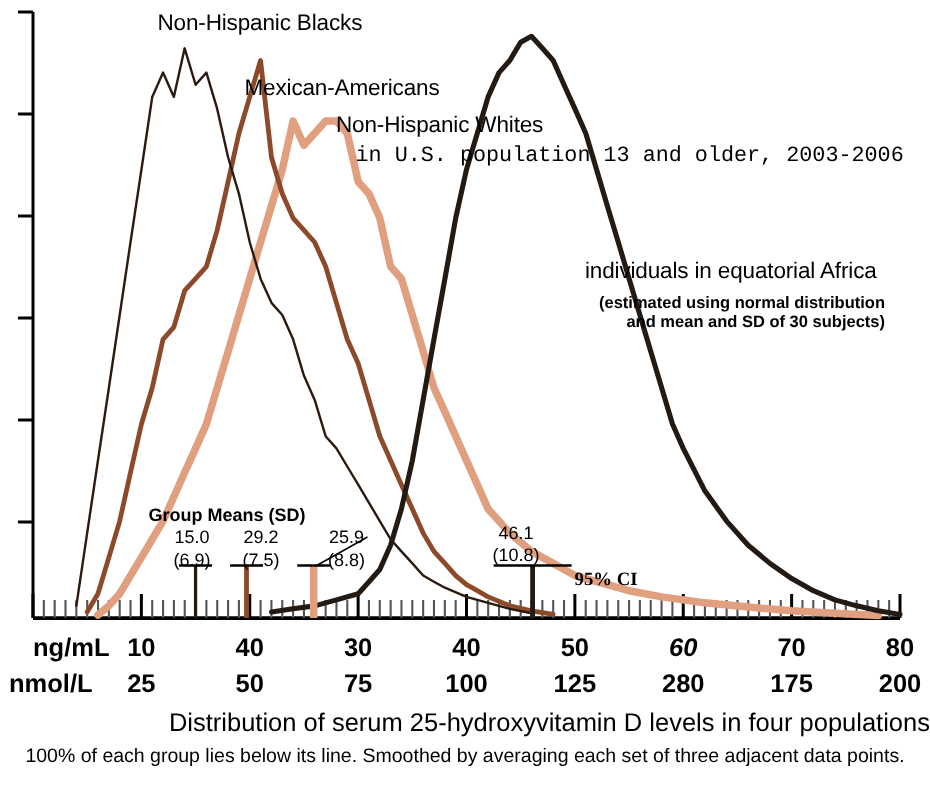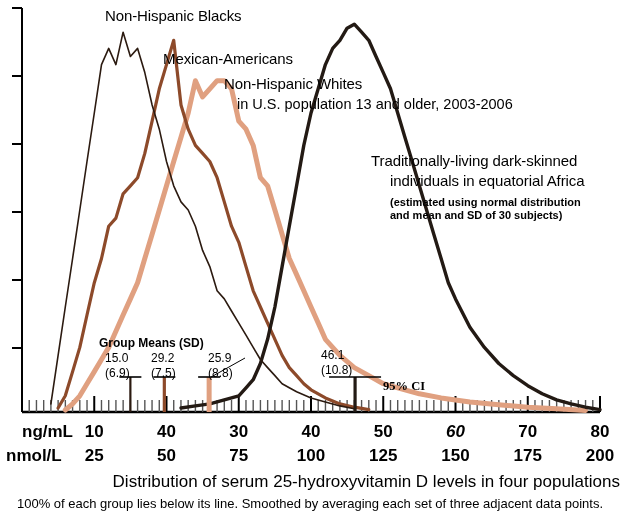--- a/index.html
+++ b/index.html
@@ -3,23 +3,23 @@
 <meta charset="utf-8">
 <style>
   html,body{margin:0;padding:0;background:#ffffff;}
   body{width:620px;height:529px;position:relative;overflow:hidden;
        font-family:"Liberation Sans",sans-serif;color:#000;}
   #chart-root{position:absolute;left:0;top:0;width:620px;height:428px;}
   svg{position:absolute;left:0;top:0;}
   .lbl{position:absolute;white-space:nowrap;}
   .series-label{font-size:15px;letter-spacing:-0.1px;}
   .sub-label{font-size:14.5px;}
-  .note-label{font-size:11px;font-weight:bold;text-align:left;line-height:1.15;}
+  .note-label{font-size:11px;font-weight:bold;text-align:right;line-height:1.15;}
   .gm-head{font-size:12px;font-weight:bold;}
-  .gm-val{font-size:12px;text-align:left;line-height:1.25;}
+  .gm-val{font-size:12px;text-align:center;line-height:1.25;}
   .ci-label{font-size:12.5px;font-weight:bold;font-family:"Liberation Serif",serif;}
   .axis-unit{font-size:17px;font-weight:bold;}
   .axis-tick-lbl{font-size:17px;font-weight:bold;text-align:center;}
   .cap-main{font-size:17px;text-align:right;width:620px;left:0;}
   .cap-sub{font-size:13px;text-align:center;width:620px;left:0;}
 </style>
 </head>
 <body>
 
 <div id="chart-root">
@@ -128,23 +128,22 @@
       <line x1="329.07250000000005" y1="377" x2="381.07250000000005" y2="377" stroke="#000" stroke-width="1.6"></line>
       <line x1="211.1275" y1="377" x2="245" y2="358" stroke="#000" stroke-width="1"></line>
     </svg>
 
   <div class="lbl series-label" style="left:105px;top:7px;">Non-Hispanic Blacks</div>
 
   <div class="lbl series-label" style="left:163px;top:50px;">Mexican-Americans</div>
 
   <div class="lbl series-label" style="left:224px;top:75px;">Non-Hispanic Whites</div>
 
-  <div class="lbl sub-label" style="left:237px;top:96px;">in U.S. population 13 and older, 2003-2006</div>
+  <div class="lbl sub-label" style="left:237px;top:96px;font-family:Liberation Mono, monospace;">in U.S. population 13 and older, 2003-2006</div>
 
-  <div class="lbl series-label" style="left:371px;top:152px;">Traditionally-living dark-skinned</div>
   <div class="lbl series-label" style="left:390px;top:172px;">individuals in equatorial Africa</div>
 
   <div class="lbl note-label" style="left:390px;top:196px;width:200px;">(estimated using normal distribution</div>
   <div class="lbl note-label" style="left:390px;top:209px;width:200px;">and mean and SD of 30 subjects)</div>
 
   <div class="lbl gm-head" style="left:99px;top:336px;">Group Means (SD)</div>
 
   <div class="lbl gm-val" style="left:105px;top:351px;width:46px;">15.0</div>
   <div class="lbl gm-val" style="left:105px;top:366px;width:46px;">(6.9)</div>
 
@@ -167,21 +166,21 @@
       <div class="lbl axis-tick-lbl" style="left: 64.25px; top: 446px; width: 60px;">25</div>
       <div class="lbl axis-tick-lbl" style="left: 136.5px; top: 422px; width: 60px;">40</div>
       <div class="lbl axis-tick-lbl" style="left: 136.5px; top: 446px; width: 60px;">50</div>
       <div class="lbl axis-tick-lbl" style="left: 208.75px; top: 422px; width: 60px;">30</div>
       <div class="lbl axis-tick-lbl" style="left: 208.75px; top: 446px; width: 60px;">75</div>
       <div class="lbl axis-tick-lbl" style="left: 281px; top: 422px; width: 60px;">40</div>
       <div class="lbl axis-tick-lbl" style="left: 281px; top: 446px; width: 60px;">100</div>
       <div class="lbl axis-tick-lbl" style="left: 353.25px; top: 422px; width: 60px;">50</div>
       <div class="lbl axis-tick-lbl" style="left: 353.25px; top: 446px; width: 60px;">125</div>
       <div class="lbl axis-tick-lbl" style="left: 425.5px; top: 422px; width: 60px; font-style: italic;">60</div>
-      <div class="lbl axis-tick-lbl" style="left: 425.5px; top: 446px; width: 60px;">150</div>
+      <div class="lbl axis-tick-lbl" style="left: 425.5px; top: 446px; width: 60px;">280</div>
       <div class="lbl axis-tick-lbl" style="left: 497.75px; top: 422px; width: 60px;">70</div>
       <div class="lbl axis-tick-lbl" style="left: 497.75px; top: 446px; width: 60px;">175</div>
       <div class="lbl axis-tick-lbl" style="left: 570px; top: 422px; width: 60px;">80</div>
       <div class="lbl axis-tick-lbl" style="left: 570px; top: 446px; width: 60px;">200</div>
     </div>
 
   <div class="lbl cap-main" style="top:472px;">Distribution of serum 25-hydroxyvitamin D levels in four populations</div>
   <div class="lbl cap-sub" style="top:496px;">100% of each group lies below its line. Smoothed by averaging each set of three adjacent data points.</div>
 
 </div>

